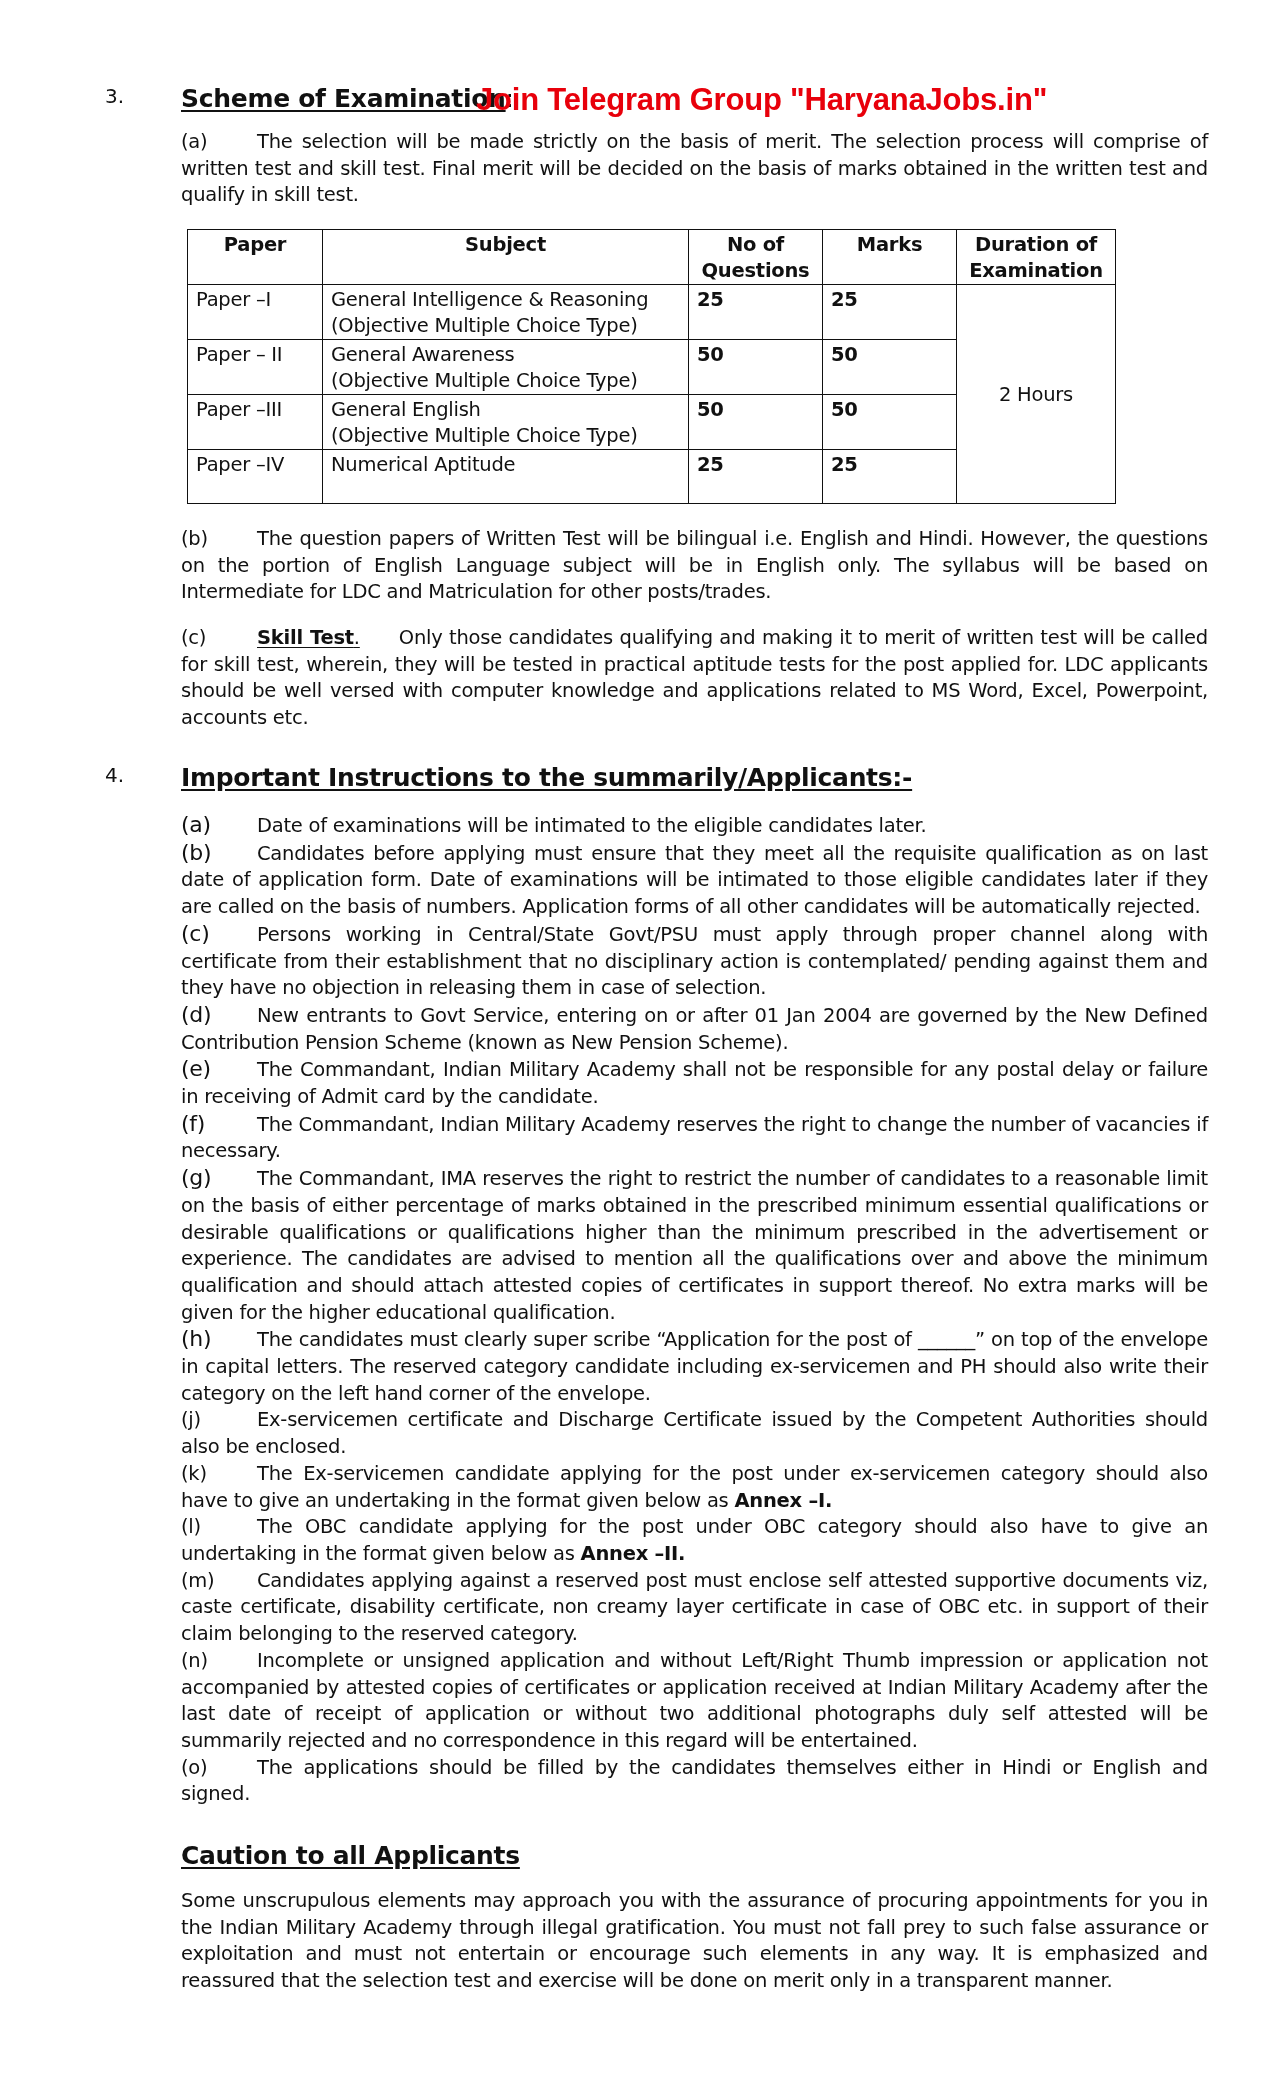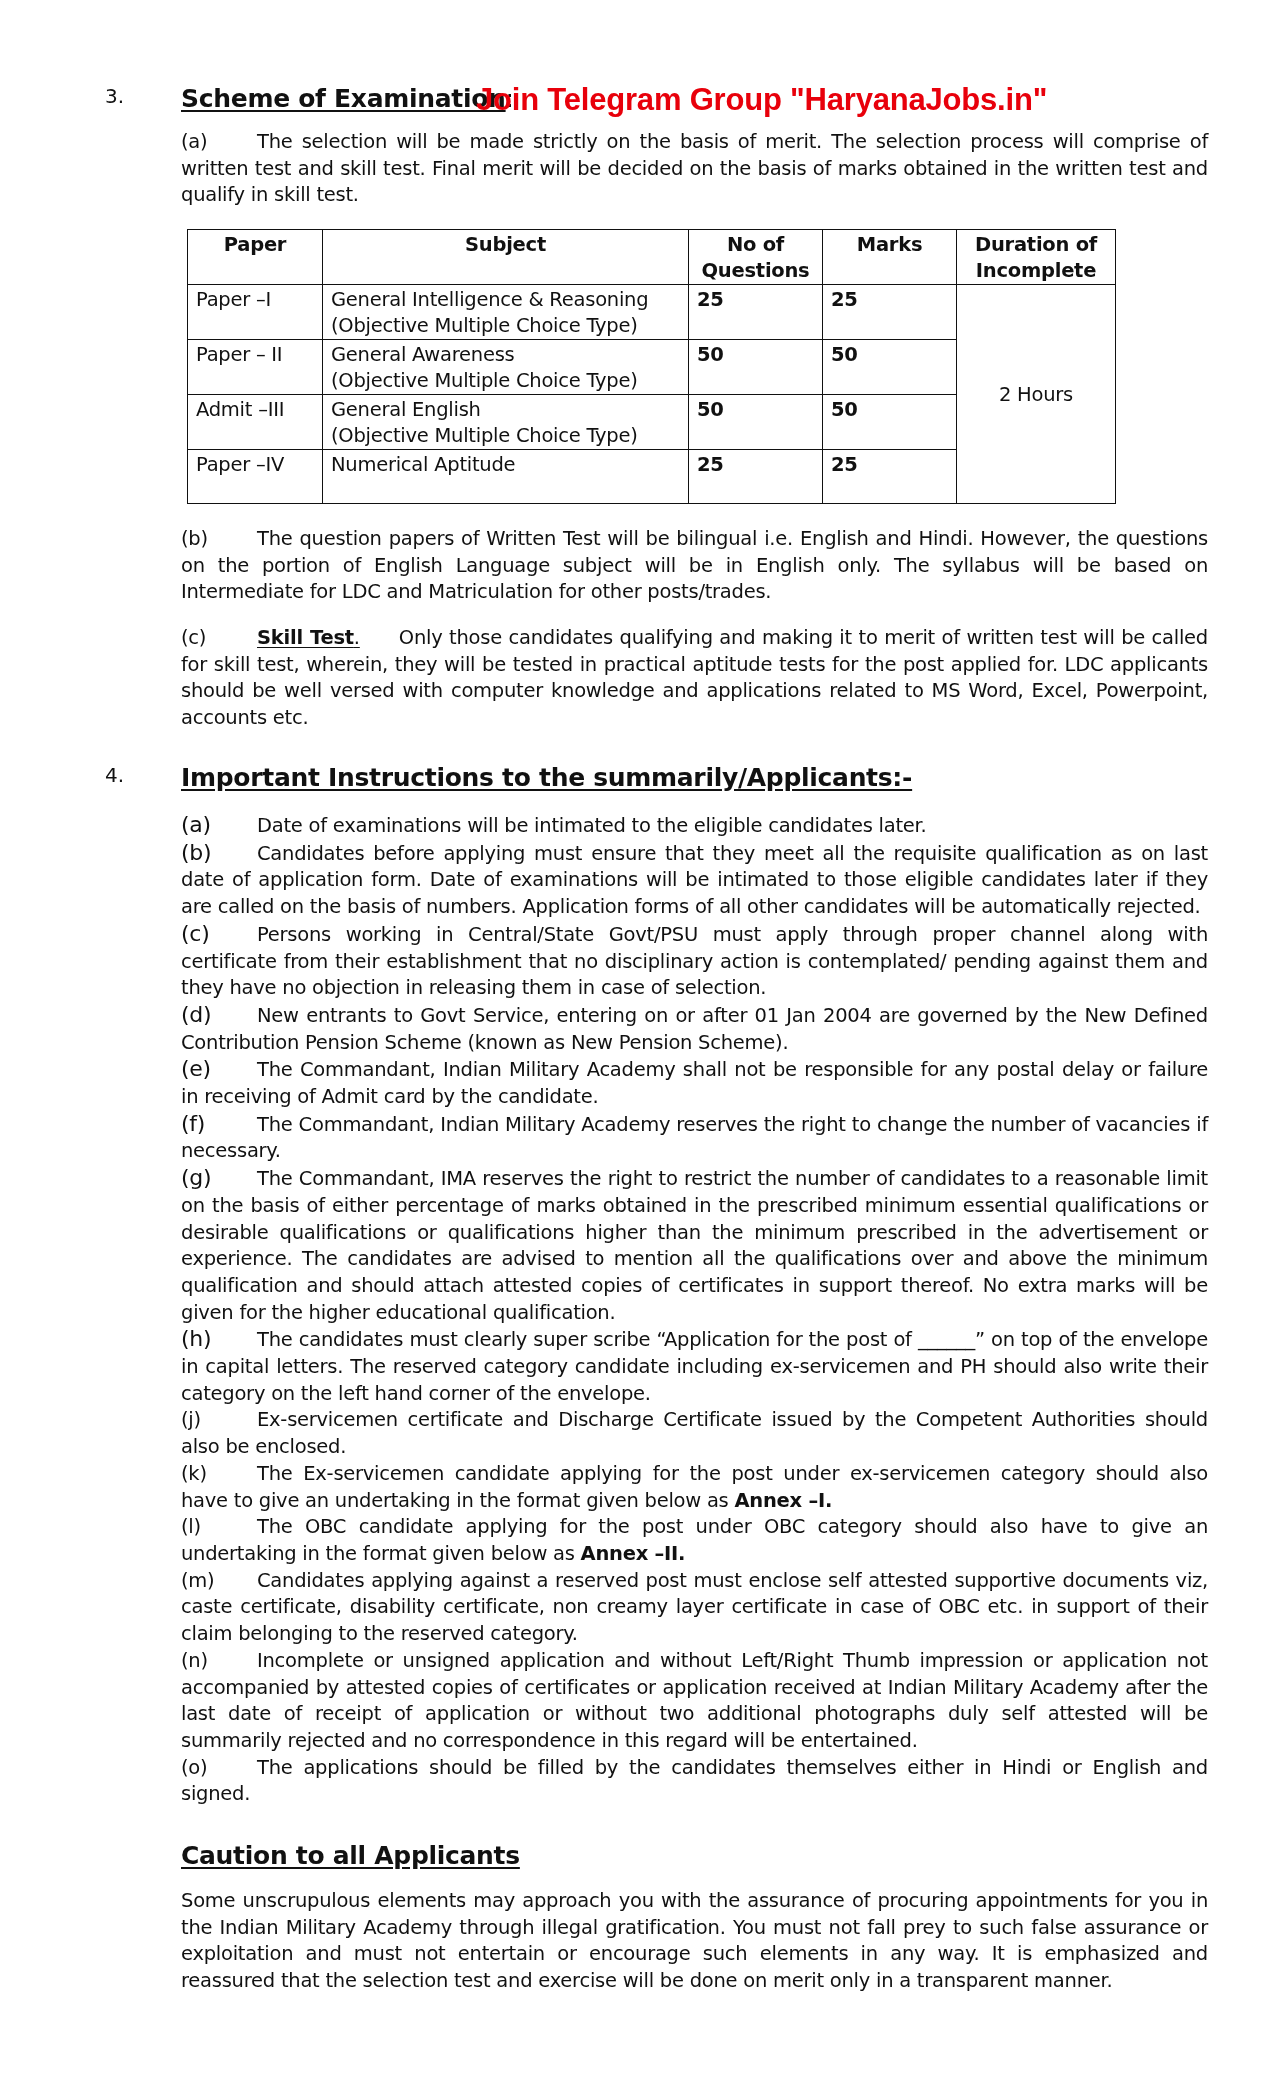--- a/index.html
+++ b/index.html
@@ -44,21 +44,21 @@
     <span class="lbl">(a)</span><span>The selection will be made strictly on the basis of merit. The selection process will comprise of written test and skill test. Final merit will be decided on the basis of marks obtained in the written test and qualify in skill test.</span>
   </div>
 
   <table class="exam">
     <thead>
       <tr>
         <th class="c1">Paper</th>
         <th class="c2">Subject</th>
         <th class="c3">No of Questions</th>
         <th class="c4">Marks</th>
-        <th class="c5">Duration of Incomplete</th>
+        <th class="c5">Duration of Examination</th>
       </tr>
     </thead>
     <tbody>
       <tr>
         <td>Paper –I</td>
         <td>
             <div>General Intelligence &amp; Reasoning</div>
             <div>(Objective Multiple Choice Type)</div>
           </td>
         <td class="num">25</td>
@@ -68,21 +68,21 @@
       <tr>
         <td>Paper – II</td>
         <td>
             <div>General Awareness</div>
             <div>(Objective Multiple Choice Type)</div>
           </td>
         <td class="num">50</td>
         <td class="num">50</td>
       </tr>
       <tr>
-        <td>Admit –III</td>
+        <td>Paper –III</td>
         <td>
             <div>General English</div>
             <div>(Objective Multiple Choice Type)</div>
           </td>
         <td class="num">50</td>
         <td class="num">50</td>
       </tr>
       <tr>
         <td>Paper –IV</td>
         <td>

